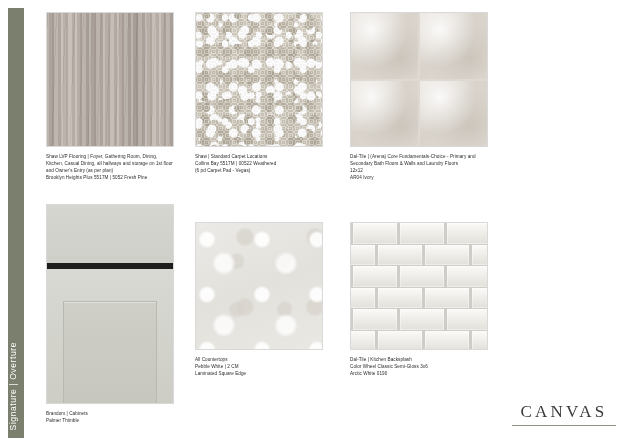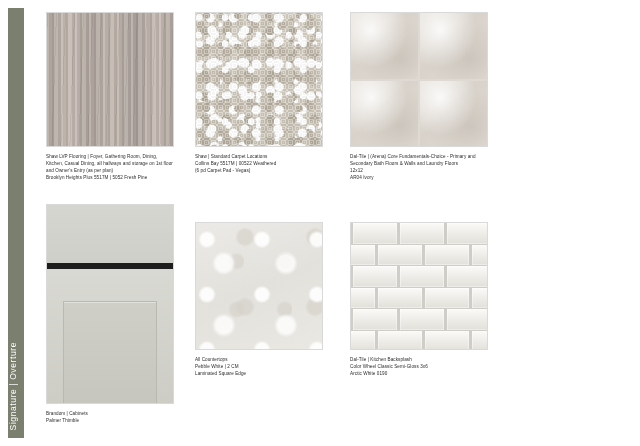--- a/index.html
+++ b/index.html
@@ -322,14 +322,18 @@
           <span style="width: 44px;"></span>
           <span style="width: 44px;"></span>
           <span style="width: 44px;"></span>
         </div>
       </div>
     <div class="caption">Dal-Tile | Kitchen Backsplash
 Color Wheel Classic Semi-Gloss 3x6
 Arctic White 0190</div>
   </div>
 
+  <div class="logo">
+    <div class="logo-text">CANVAS</div>
+    <div class="logo-rule"></div>
+  </div>
 
 </div>
 
 </body></html>

